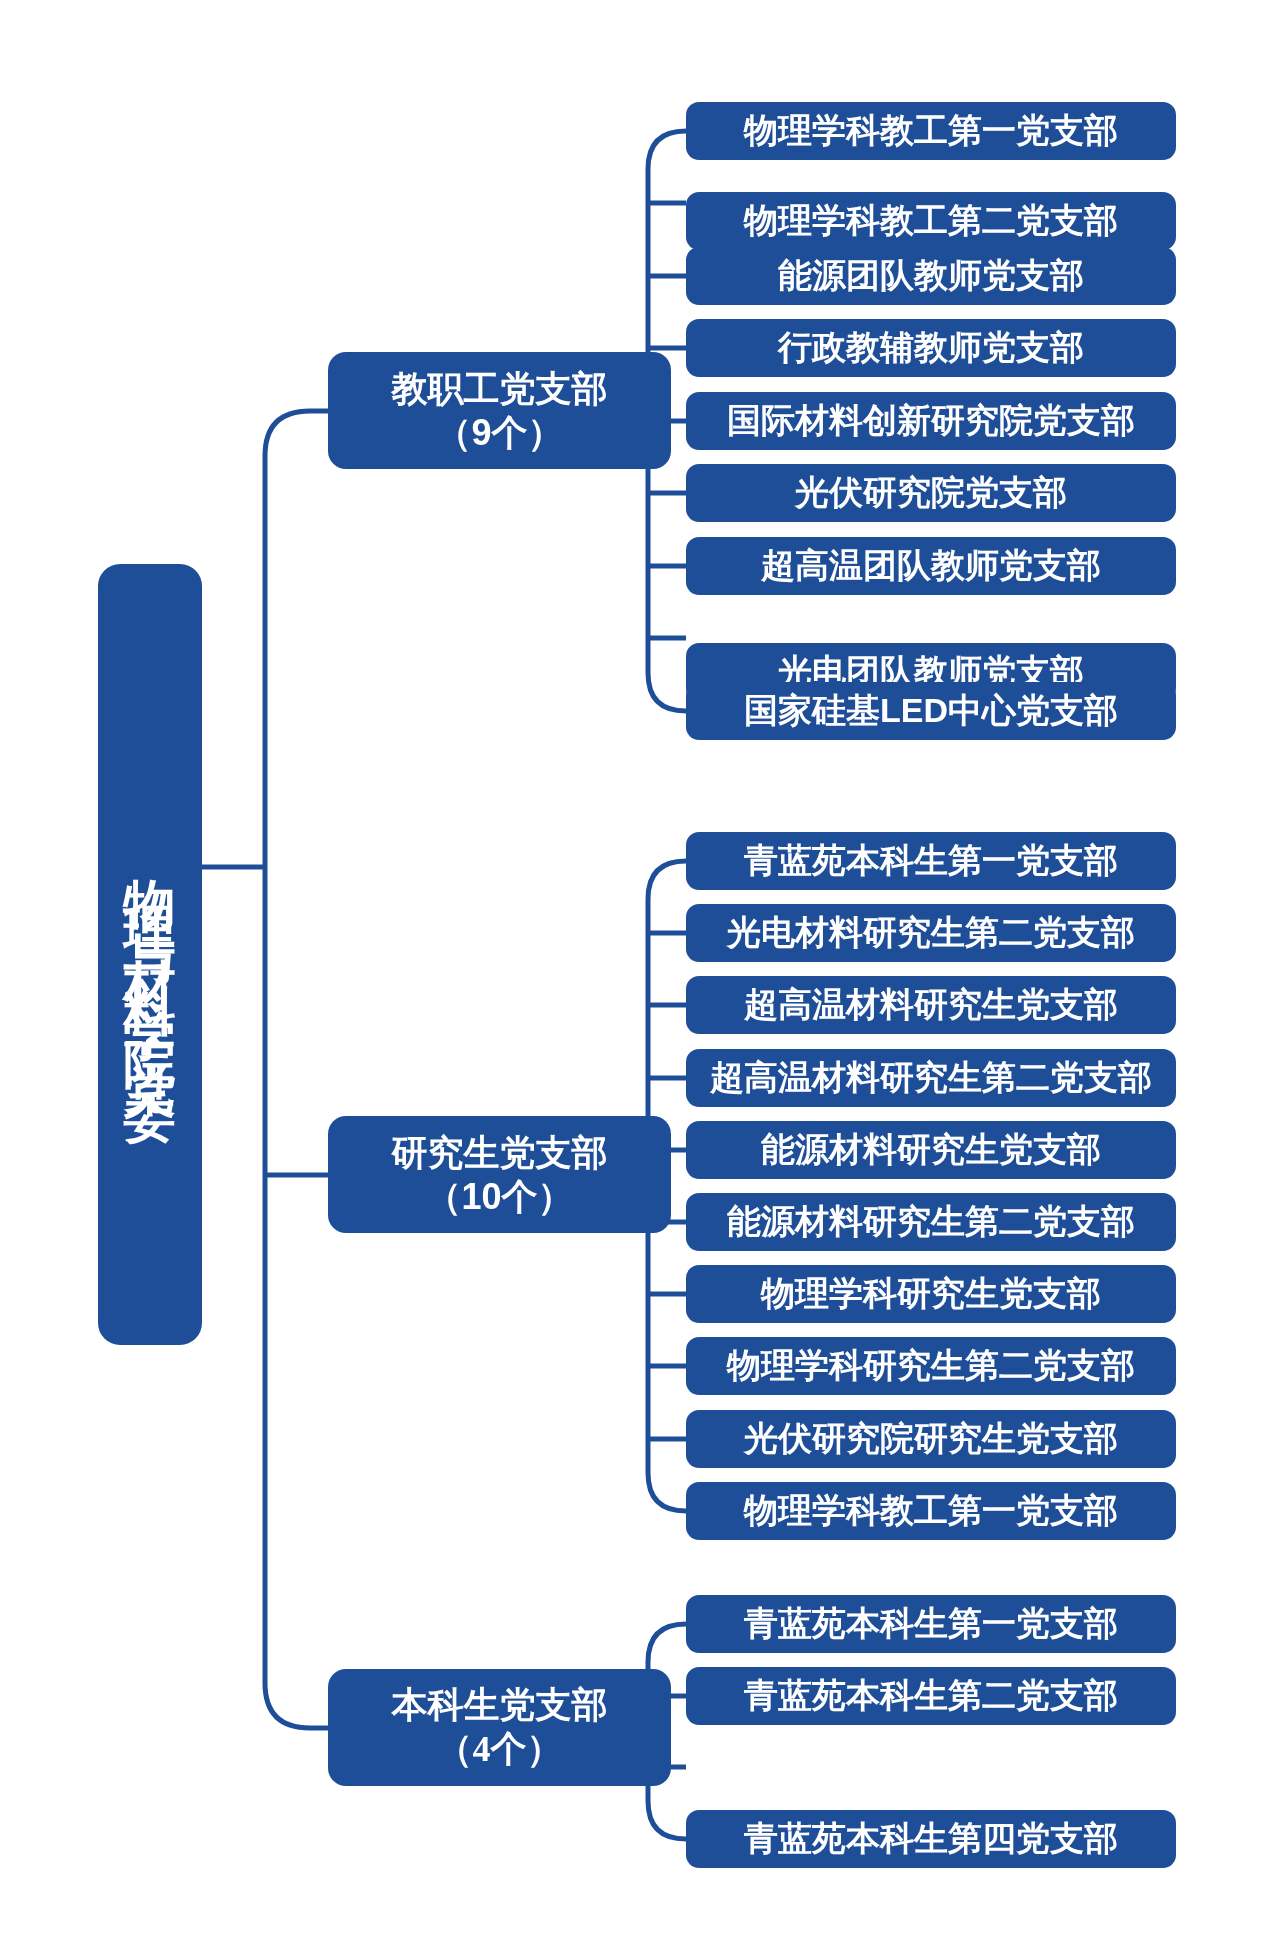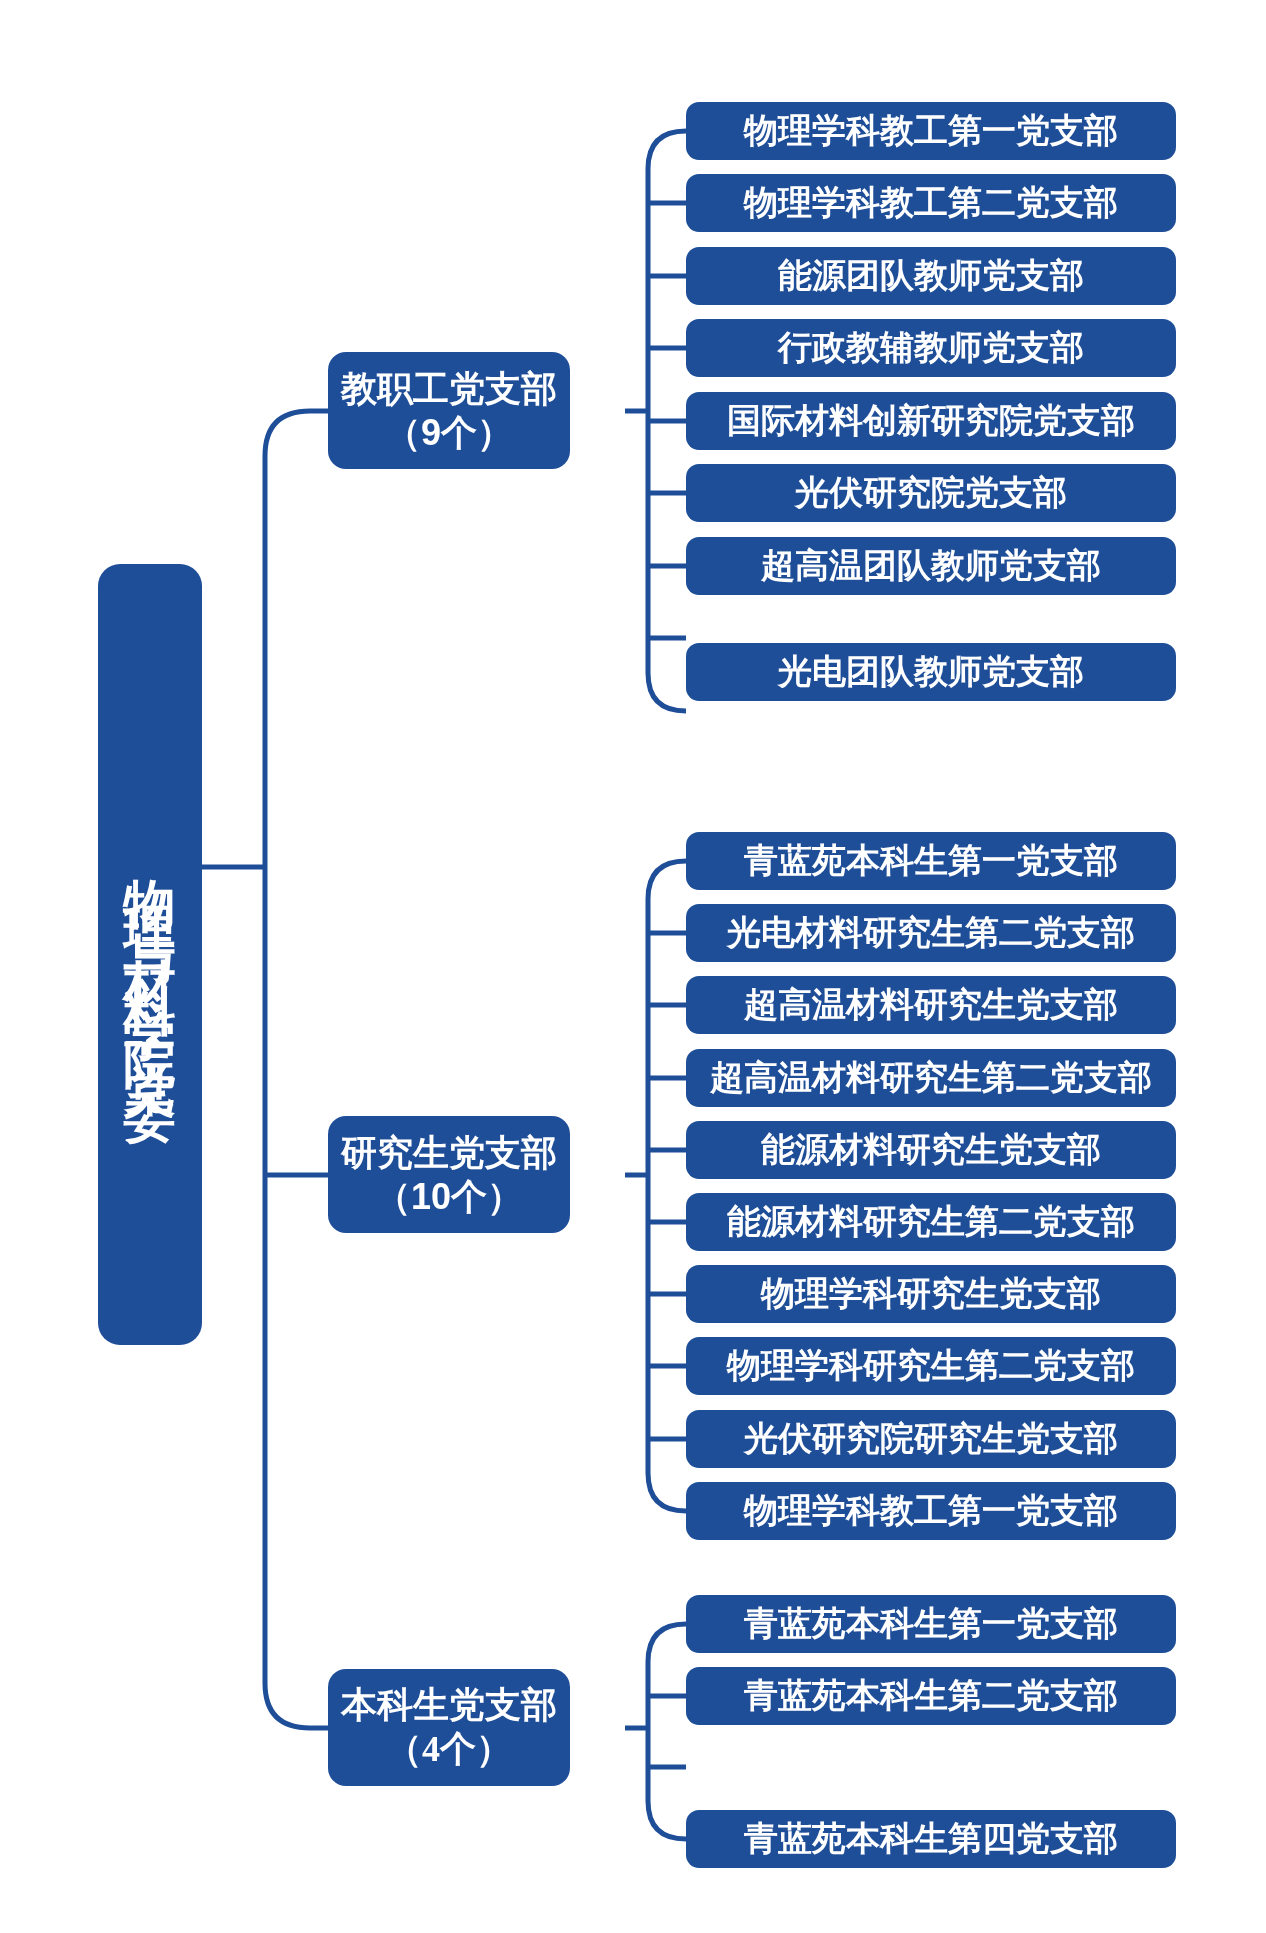--- a/index.html
+++ b/index.html
@@ -34,21 +34,21 @@
   .root-node .vtext{
     writing-mode:vertical-rl;
     text-orientation:upright;
     font-size:52px;
     letter-spacing:26px;
     line-height:1;
     white-space:nowrap;
   }
   .parent-node{
     left:328px;
-    width:242px;height:117px;
+    width:343px;height:117px;
     border-radius:18px;
     flex-direction:column;
     font-size:36px;
     line-height:1.22;
     text-align:center;
   }
   .parent-node.g1{top:352px;}
   .parent-node.g2{top:1116px;}
   .parent-node.g3{top:1669px;font-family:Liberation Serif, serif;}
   .leaf-node{
@@ -112,27 +112,28 @@
   <div class="node parent-node g2">
     <span>研究生党支部</span>
     <span>（10个）</span>
   </div>
   <div class="node parent-node g3">
     <span>本科生党支部</span>
     <span>（4个）</span>
   </div>
 
   <div class="node leaf-node" style="top:102px">物理学科教工第一党支部</div>
-  <div class="node leaf-node" style="top:174px">物理学科教工第二党支部</div>
+  <div class="node leaf-node" style="top:192px">物理学科教工第二党支部</div>
   <div class="node leaf-node" style="top:247px">能源团队教师党支部</div>
   <div class="node leaf-node" style="top:319px">行政教辅教师党支部</div>
   <div class="node leaf-node" style="top:392px">国际材料创新研究院党支部</div>
   <div class="node leaf-node" style="top:464px">光伏研究院党支部</div>
   <div class="node leaf-node" style="top:537px">超高温团队教师党支部</div>
   <div class="node leaf-node" style="top:643px">光电团队教师党支部</div>
+  <div class="node leaf-node" style="top:682px">国家硅基LED中心党支部</div>
 
   <div class="node leaf-node" style="top:832px">青蓝苑本科生第一党支部</div>
   <div class="node leaf-node" style="top:904px">光电材料研究生第二党支部</div>
   <div class="node leaf-node" style="top:976px">超高温材料研究生党支部</div>
   <div class="node leaf-node" style="top:1049px">超高温材料研究生第二党支部</div>
   <div class="node leaf-node" style="top:1121px">能源材料研究生党支部</div>
   <div class="node leaf-node" style="top:1193px">能源材料研究生第二党支部</div>
   <div class="node leaf-node" style="top:1265px">物理学科研究生党支部</div>
   <div class="node leaf-node" style="top:1337px">物理学科研究生第二党支部</div>
   <div class="node leaf-node" style="top:1410px">光伏研究院研究生党支部</div>

